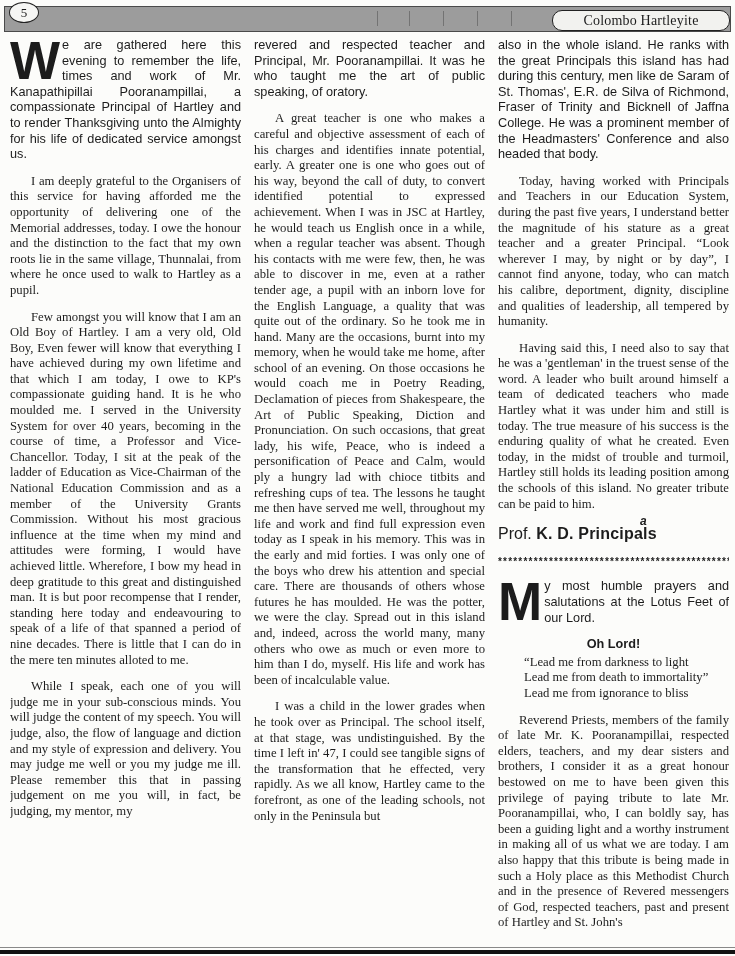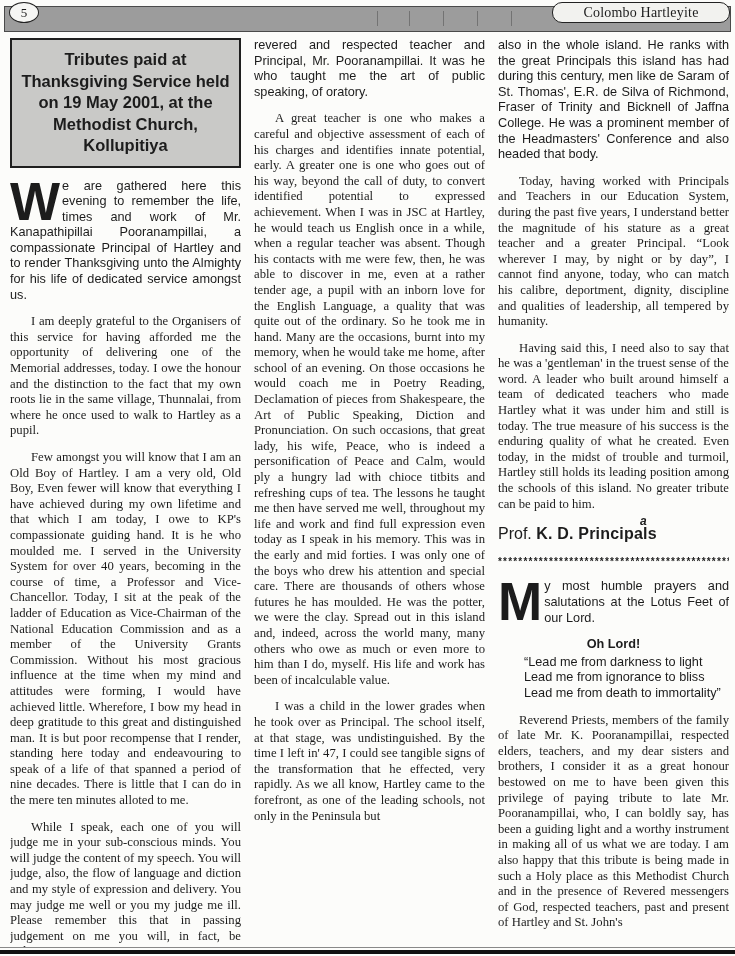--- a/index.html
+++ b/index.html
@@ -1,41 +1,41 @@
 <!DOCTYPE html>
 <html><head>
 <meta charset="utf-8">
 <style>
   html,body{margin:0;padding:0;}
   body{background:#e8e8e6;font-family:"Liberation Sans", sans-serif;}
   .page{position:relative;width:735px;height:956px;background:#fcfcfa;margin:0 auto;overflow:hidden;color:#1c1c1c;}
   
   .header-bar{position:absolute;top:6px;left:4px;right:4px;height:24px;background:#9c9c9c;border:1px solid #4a4a4a;}
   .page-num-oval{position:absolute;left:9px;top:2px;width:28px;height:19px;background:#f6f6f4;border:1.5px solid #222;border-radius:50%;display:flex;align-items:center;justify-content:center;font-family:"Liberation Serif", serif;font-size:13px;}
-  .masthead-oval{position:absolute;right:5px;top:2px;width:176px;height:19px;background:#f2f2ef;border:1.5px solid #222;border-radius:10px;display:flex;align-items:center;justify-content:center;font-family:"Liberation Serif", serif;font-size:14px;letter-spacing:.2px;}
+  .masthead-oval{position:absolute;right:5px;top:10px;width:176px;height:19px;background:#f2f2ef;border:1.5px solid #222;border-radius:10px;display:flex;align-items:center;justify-content:center;font-family:"Liberation Serif", serif;font-size:14px;letter-spacing:.2px;}
   .scanline{position:absolute;top:4px;width:1px;height:15px;background:#5e5e5e;opacity:.65;}
   
   .columns{position:absolute;top:38px;left:10px;width:719px;height:909px;display:flex;gap:13px;}
   .col{flex:1 1 0;overflow:hidden;font-size:12.7px;line-height:15.6px;text-align:justify;}
   .col p{margin:0 0 11px 0;}
   .col p.indent{text-indent:21px;font-family:Liberation Serif, serif;}
   
   .title-box{background:#c9c9c7;border:2px solid #1f1f1f;padding:9px 6px;margin-bottom:11px;text-align:center;font-weight:bold;font-size:16.5px;line-height:21.5px;}
   
   .dropcap{float:left;font-size:53px;line-height:42px;font-weight:bold;padding:2px 4px 0 0;letter-spacing:-2px;}
   
   .signature{margin:14px 0 10px 0;white-space:nowrap;text-align:left;}
   .sig-prefix{font-size:16px;}
   .sig-name{position:relative;font-weight:bold;font-size:16px;letter-spacing:.2px;}
   .sig-annot{position:absolute;top:-11px;right:10px;font-size:12px;font-style:italic;font-weight:bold;}
   
   .star-divider{white-space:nowrap;overflow:hidden;font-size:10px;font-weight:bold;letter-spacing:1.2px;margin:0 0 10px 0;text-align:left;}
   
   .oh-lord{font-weight:bold;margin:0 0 2px 0 !important;text-align:center;}
-  .quote-line{padding-left:26px;text-align:left;}
+  .quote-line{padding-left:26px;text-align:left;font-family:Liberation Serif, serif;}
   .quote-block{margin:0 0 11px 0;}
   
   .bottom-rule{position:absolute;left:0;right:0;bottom:2px;height:4px;background:#121212;}
   .bottom-rule-thin{position:absolute;left:0;right:0;bottom:8px;height:1px;background:#888;}
 </style>
 </head>
 <body>
 
 <div class="page">
 
@@ -49,21 +49,20 @@
   <div class="page-num-oval">
     <span>5</span>
   </div>
   <div class="masthead-oval">
     <span>Colombo Hartleyite</span>
   </div>
 
   <div class="columns">
 
     <div class="col">
-      <div class="title-box">Tributes paid at Thanksgiving Service held on 19 May 2001, at the Methodist Church, Kollupitiya</div>
       <p><span class="dropcap">W</span><span>e are gathered here this evening to remember the life, times and work of Mr. Kanapathipillai Pooranampillai, a compassionate Principal of Hartley and to render Thanksgiving unto the Almighty for his life of dedicated service amongst us.</span></p>
       <p class="indent">I am deeply grateful to the Organisers of this service for having afforded me the opportunity of delivering one of the Memorial addresses, today.  I owe the honour and the distinction to the fact that my own roots lie in the same village, Thunnalai, from where he once used to walk to Hartley as a pupil.</p>
       <p class="indent">Few amongst you will know that I am an Old Boy of Hartley.  I am a very old, Old Boy, Even fewer will know that everything I have achieved during my own lifetime and that which I am today, I owe to KP's compassionate guiding hand.  It is he who moulded me.  I served in the University System for over 40 years, becoming in the course of time, a Professor and Vice-Chancellor.  Today, I sit at the peak of the ladder of Education as Vice-Chairman of the National Education Commission and as a member of the University Grants Commission.  Without his most gracious influence at the time when my mind and attitudes were forming, I would have achieved little.  Wherefore, I bow my head in deep gratitude to this great and distinguished man.  It is but poor recompense that I render, standing here today and endeavouring to speak of a life of that spanned a period of nine decades.  There is little that I can do in the mere ten minutes alloted to me.</p>
       <p class="indent">While I speak, each one of you will judge me in your sub-conscious minds. You will judge the content of my speech. You will judge, also, the flow of language and diction and my style of expression and delivery.  You may judge me well or you my judge me ill.  Please remember this that in passing judgement on me you will, in fact, be judging, my mentor, my</p>
     </div>
 
     <div class="col">
       <p>revered and respected teacher and Principal, Mr. Pooranampillai.  It was he who taught me the art of public speaking, of oratory.</p>
       <p class="indent">A great teacher is one who makes a careful and objective assessment of each of his charges and identifies innate potential, early.  A greater one is one who goes out of his way, beyond the call of duty, to convert identified potential to expressed achievement.  When I was in JSC at Hartley, he would teach us English once in a while, when a regular teacher was absent.  Though his contacts with me were few, then, he was able to discover in me, even at a rather tender age, a pupil with an inborn love for the English Language, a quality that was quite out of the ordinary.  So he took me in hand.  Many are the occasions, burnt into my memory, when he would take me home, after school of an evening.  On those occasions he would coach me in Poetry Reading, Declamation of pieces from Shakespeare, the Art of Public Speaking, Diction and Pronunciation. On such occasions, that great lady, his wife, Peace, who is indeed a personification of Peace and Calm, would ply a hungry lad with chioce titbits and refreshing cups of tea.  The lessons he taught me then have served me well, throughout my life and work and find full expression even today as I speak in his memory.  This was in the early and mid forties.  I was only one of the boys who drew his attention and special care. There are thousands of others whose futures he has moulded.  He was the potter, we were the clay.  Spread out in this island and, indeed, across the world many, many others who owe as much or even more to him than I do, myself. His life and work has been of incalculable value.</p>
       <p class="indent">I was a child in the lower grades when he took over as Principal.  The school itself, at that stage, was undistinguished. By the time I left in' 47, I could see tangible signs of the transformation that he effected, very rapidly.  As we all know, Hartley came to the forefront, as one of the leading schools, not only in the Peninsula but</p>
@@ -78,22 +77,22 @@
         <span class="sig-prefix">Prof. </span><span class="sig-name"><span>K. D. Principals</span><span class="sig-annot">a</span></span>
       </div>
 
       <div class="star-divider">************************************************************************</div>
 
       <p><span class="dropcap">M</span><span>y most humble prayers and salutations at the Lotus Feet of our Lord.</span></p>
 
       <p class="oh-lord">Oh Lord!</p>
       <div class="quote-block">
         <div class="quote-line">“Lead me from darkness to light</div>
+        <div class="quote-line">Lead me from death to immortality”</div>
         <div class="quote-line">Lead me from ignorance to bliss</div>
-        <div class="quote-line">Lead me from death to immortality”</div>
       </div>
 
       <p class="indent">Reverend Priests, members of the family of late Mr. K. Pooranampillai, respected elders, teachers, and my dear sisters and brothers, I consider it as a great honour bestowed on me to have been given this privilege of  paying tribute  to  late Mr. Pooranampillai, who, I can boldly say, has been a guiding light and a worthy instrument in making all of us what we are today.  I am also happy that this tribute is being made in such a Holy place as this Methodist Church and in the presence of Revered messengers of God, respected teachers, past and present of Hartley and St. John's</p>
     </div>
 
   </div>
 
   <div class="bottom-rule-thin"></div>
   <div class="bottom-rule"></div>
 

